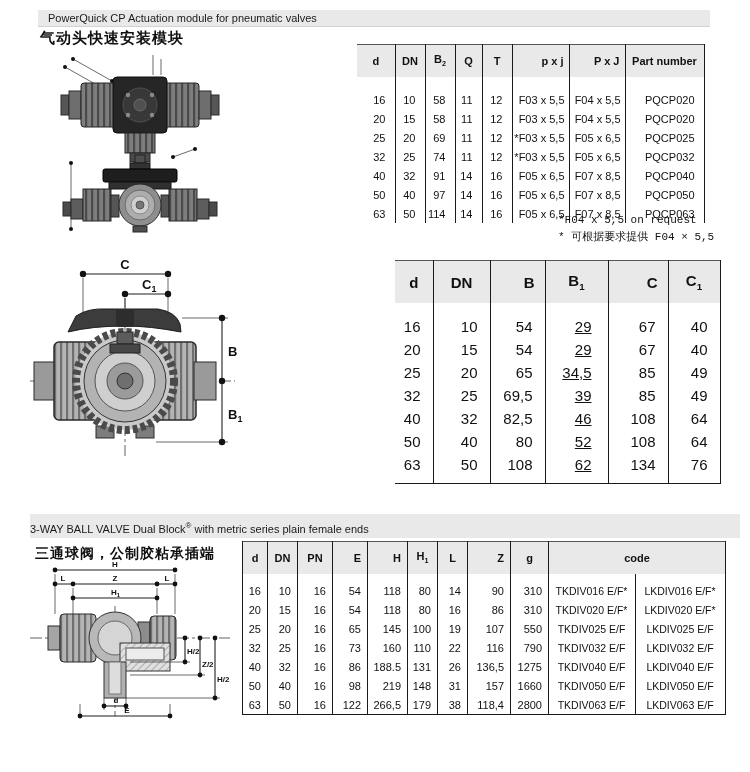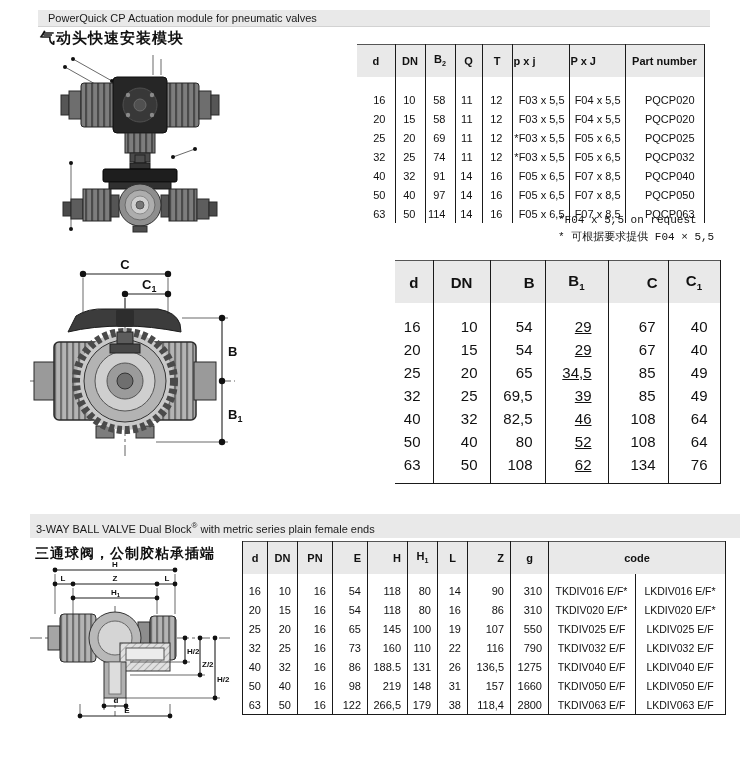--- a/index.html
+++ b/index.html
@@ -5,37 +5,37 @@
   html,body{margin:0;padding:0;}
   body{
     width:750px;height:772px;position:relative;background:#ffffff;
     font-family:"Liberation Sans",sans-serif;color:#111;overflow:hidden;
   }
   .abs{position:absolute;}
   
   .graybar{background:var(--bar-bg,#e9e9e9);font-size:11px;color:#1a1a1a;}
   #bar1{left:38px;top:10px;width:672px;height:17px;line-height:17px;padding-left:10px;box-sizing:border-box;border-bottom:1px solid #d2d2d2;}
   #zh1{left:40px;top:29px;font-size:15px;font-weight:bold;letter-spacing:1px;}
-  #bar3{left:30px;top:514px;width:710px;height:24px;line-height:24px;padding-left:6px;box-sizing:border-box;}
+  #bar3{left:30px;top:514px;width:710px;height:24px;line-height:24px;box-sizing:border-box;}
   #bar3 sup{font-size:8px;}
   #zh2{left:35px;top:545px;font-size:14px;font-weight:bold;letter-spacing:1px;}
   
   table.tbl{border-collapse:collapse;table-layout:fixed;border-top:1px solid #555;}
   .tbl th{background:var(--thead-bg,#e9e9e9);font-weight:bold;text-align:center;vertical-align:middle;}
   .tbl td,.tbl th{border-left:1.5px solid #1a1a1a;overflow:hidden;white-space:nowrap;}
   .tbl tr>*:last-child{border-right:1.5px solid #1a1a1a;}
   .t1 tr>*:first-child,.t2 tr>*:first-child{border-left:none;}
   .tbl sub{font-size:0.65em;}
   
   #tbl1{left:357px;top:44px;font-size:11px;}
   .t1 th{height:30px;}
   .t1 td{height:17px;text-align:right;padding-right:9px;}
   .t1 tbody tr:first-child td{padding-top:14px;}
   .t1 td:nth-child(6),.t1 td:nth-child(7){padding-right:4px;margin-top:48px;}
-  .t1 th:nth-child(6),.t1 th:nth-child(7){text-align:left;padding-right:5px;}
+  .t1 th:nth-child(6),.t1 th:nth-child(7){text-align:right;padding-right:5px;}
   
   #tbl2{left:395px;top:260px;font-size:15px;border-bottom:1.5px solid #1a1a1a;}
   .t2 th{height:40px;font-size:15px;}
   .t2 td{height:21px;text-align:right;padding-right:12px;}
   .t2 tbody tr:first-child td{padding-top:13px;}
   .t2 tbody tr:last-child td{padding-bottom:8px;}
   .t2 th:nth-child(3),.t2 th:nth-child(5){text-align:right;padding-right:10px;}
   .t2 td:nth-child(4){padding-right:16px;text-decoration:underline;}
   
   #tbl3{left:242px;top:541px;font-size:11px;border-bottom:1.5px solid #1a1a1a;}

